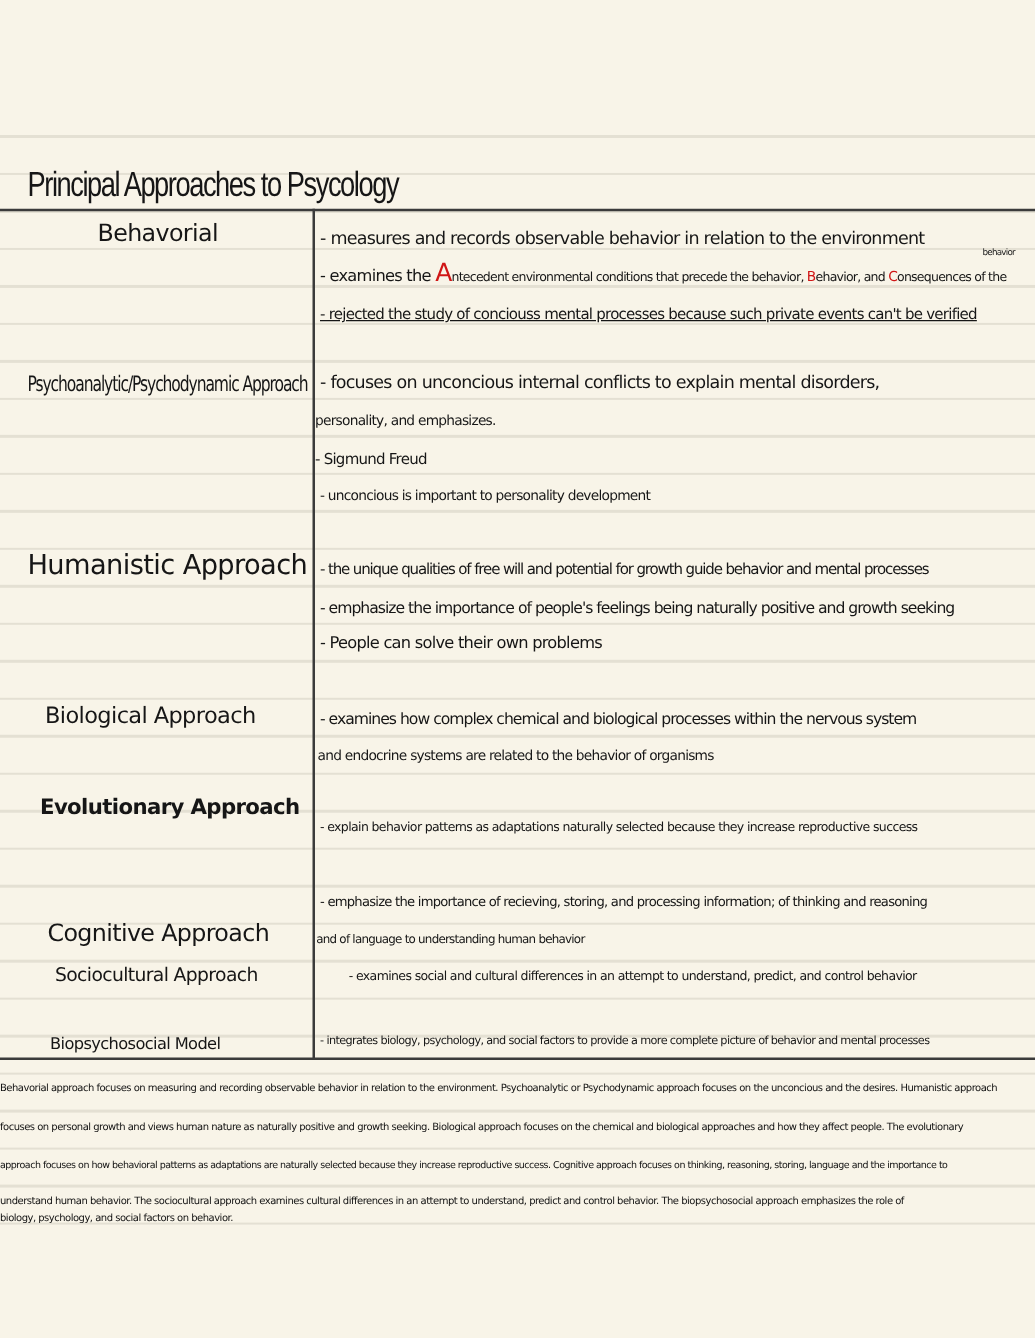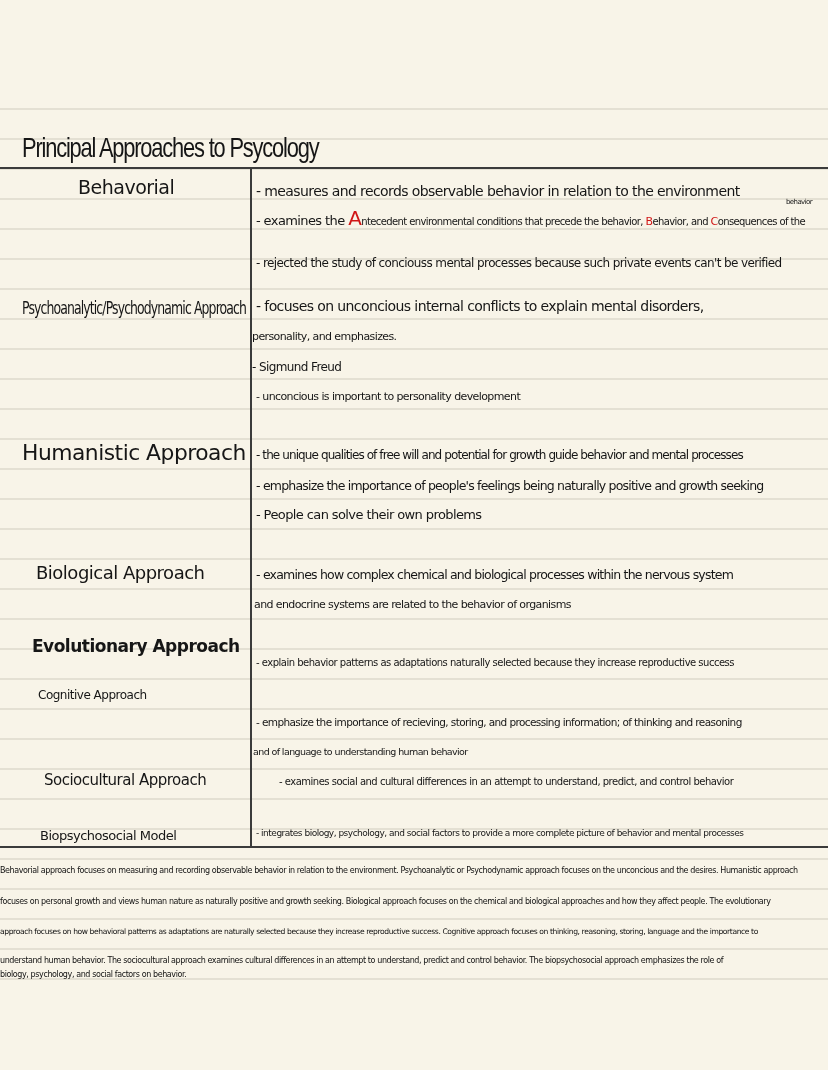--- a/index.html
+++ b/index.html
@@ -53,41 +53,41 @@
 <div class="vline" style="top:167px;height:681px;"></div>
 
 <div class="title">Principal Approaches to Psycology</div>
 
 <div class="approach" style="left:78px;top:176px;">Behavorial</div>
 <div class="desc" style="top: 183px; font-size: 14px; transform-origin: left center;">- measures and records observable behavior in relation to the environment</div>
 <div class="desc" style="top: 206px; transform-origin: left center;">
   <span>- examines the </span><span class="red">A</span><span style="font-size:10px;text-align:center;">ntecedent environmental conditions that precede the behavior, </span><span class="red" style="font-size:11px;">B</span><span style="font-size:10px;">ehavior, and </span><span class="red" style="font-size:11px;">C</span><span style="font-size:10px;">onsequences of the</span>
 </div>
 <div class="desc" style="left: 786px; top: 198px; font-size: 7px; transform-origin: left center;">behavior</div>
-<div class="desc" style="top: 256px; font-size: 12px; transform-origin: left center;">- rejected the study of conciouss mental processes because such private events can't be verified</div>
+<div class="desc" style="top: 244px; font-size: 12px; transform-origin: left center; text-decoration: underline;">- rejected the study of conciouss mental processes because such private events can't be verified</div>
 
 <div class="approach" style="left: 22px; top: 298px; font-size: 17px; letter-spacing: -1.2px; transform: scaleX(0.732); transform-origin: left center;">Psychoanalytic/Psychodynamic Approach</div>
 <div class="desc" style="top: 298px; font-size: 14px; transform-origin: left center;">- focuses on unconcious internal conflicts to explain mental disorders,</div>
 <div class="desc" style="left: 252px; top: 330px; font-size: 11px; transform-origin: left center;">personality, and emphasizes.</div>
 <div class="desc" style="left: 252px; top: 360px; font-size: 12px; transform-origin: left center;">- Sigmund Freud</div>
 <div class="desc" style="top: 390px; font-size: 11px; transform-origin: left center;">- unconcious is important to personality development</div>
 
 <div class="approach" style="left: 22px; top: 440px; font-size: 22px; transform: scaleX(0.991); transform-origin: left center;">Humanistic Approach</div>
 <div class="desc" style="top: 448px; font-size: 12px; letter-spacing: -0.9px; transform-origin: left center;">- the unique qualities of free will and potential for growth guide behavior and mental processes</div>
 <div class="desc" style="top: 478px; font-size: 12.5px; letter-spacing: -0.8px; transform-origin: left center;">- emphasize the importance of people's feelings being naturally positive and growth seeking</div>
 <div class="desc" style="top: 507px; font-size: 13px; transform-origin: left center;">- People can solve their own problems</div>
 
 <div class="approach" style="left:36px;top:562px;font-size:18px;">Biological Approach</div>
 <div class="desc" style="top: 567px; font-size: 12.5px; letter-spacing: -0.8px; transform-origin: left center;">- examines how complex chemical and biological processes within the nervous system</div>
 <div class="desc" style="left: 254px; top: 598px; font-size: 11px; transform-origin: left center;">and endocrine systems are related to the behavior of organisms</div>
 
 <div class="approach" style="left:32px;top:636px;font-size:17px;font-weight:bold;">Evolutionary Approach</div>
 <div class="desc" style="top: 657px; font-size: 10px; letter-spacing: -0.5px; transform-origin: left center;">- explain behavior patterns as adaptations naturally selected because they increase reproductive success</div>
 
-<div class="approach" style="left:38px;top:688px;font-size:12px;">Cognitive Approach</div>
+<div class="approach" style="left:38px;top:736px;font-size:19px;">Cognitive Approach</div>
 <div class="desc" style="top: 716px; font-size: 10.5px; letter-spacing: -0.6px; transform-origin: left center;">- emphasize the importance of recieving, storing, and processing information; of thinking and reasoning</div>
 <div class="desc" style="left: 253px; top: 746px; font-size: 9.5px; transform-origin: left center;">and of language to understanding human behavior</div>
 
 <div class="approach" style="left:44px;top:771px;font-size:15px;">Sociocultural Approach</div>
 <div class="desc" style="top: 776px; font-size: 10px; letter-spacing: -0.5px; transform-origin: left center; margin-left: 23px;">- examines social and cultural differences in an attempt to understand, predict, and control behavior</div>
 
 <div class="approach" style="left:40px;top:828px;font-size:13px;">Biopsychosocial Model</div>
 <div class="desc" style="top: 828px; font-size: 9px; letter-spacing: -0.5px; transform-origin: left center;">- integrates biology, psychology, and social factors to provide a more complete picture of behavior and mental processes</div>
 
 <div class="summary" style="top: 866px; font-size: 8px; transform-origin: left center;">Behavorial approach focuses on measuring and recording observable behavior in relation to the environment. Psychoanalytic or Psychodynamic approach focuses on the unconcious and the desires. Humanistic approach</div>

